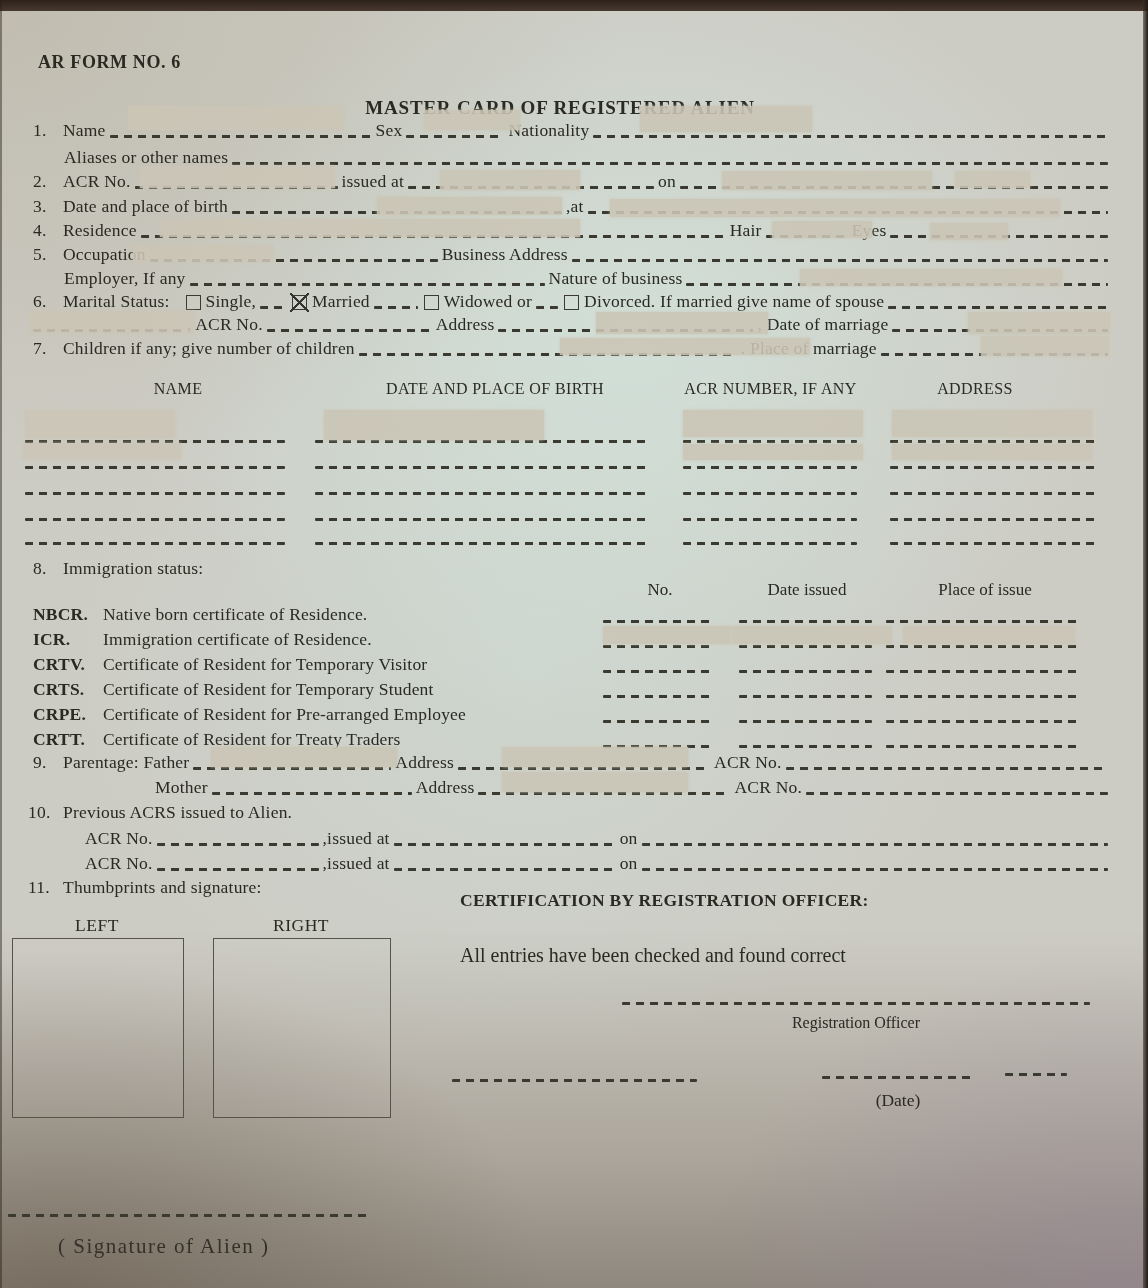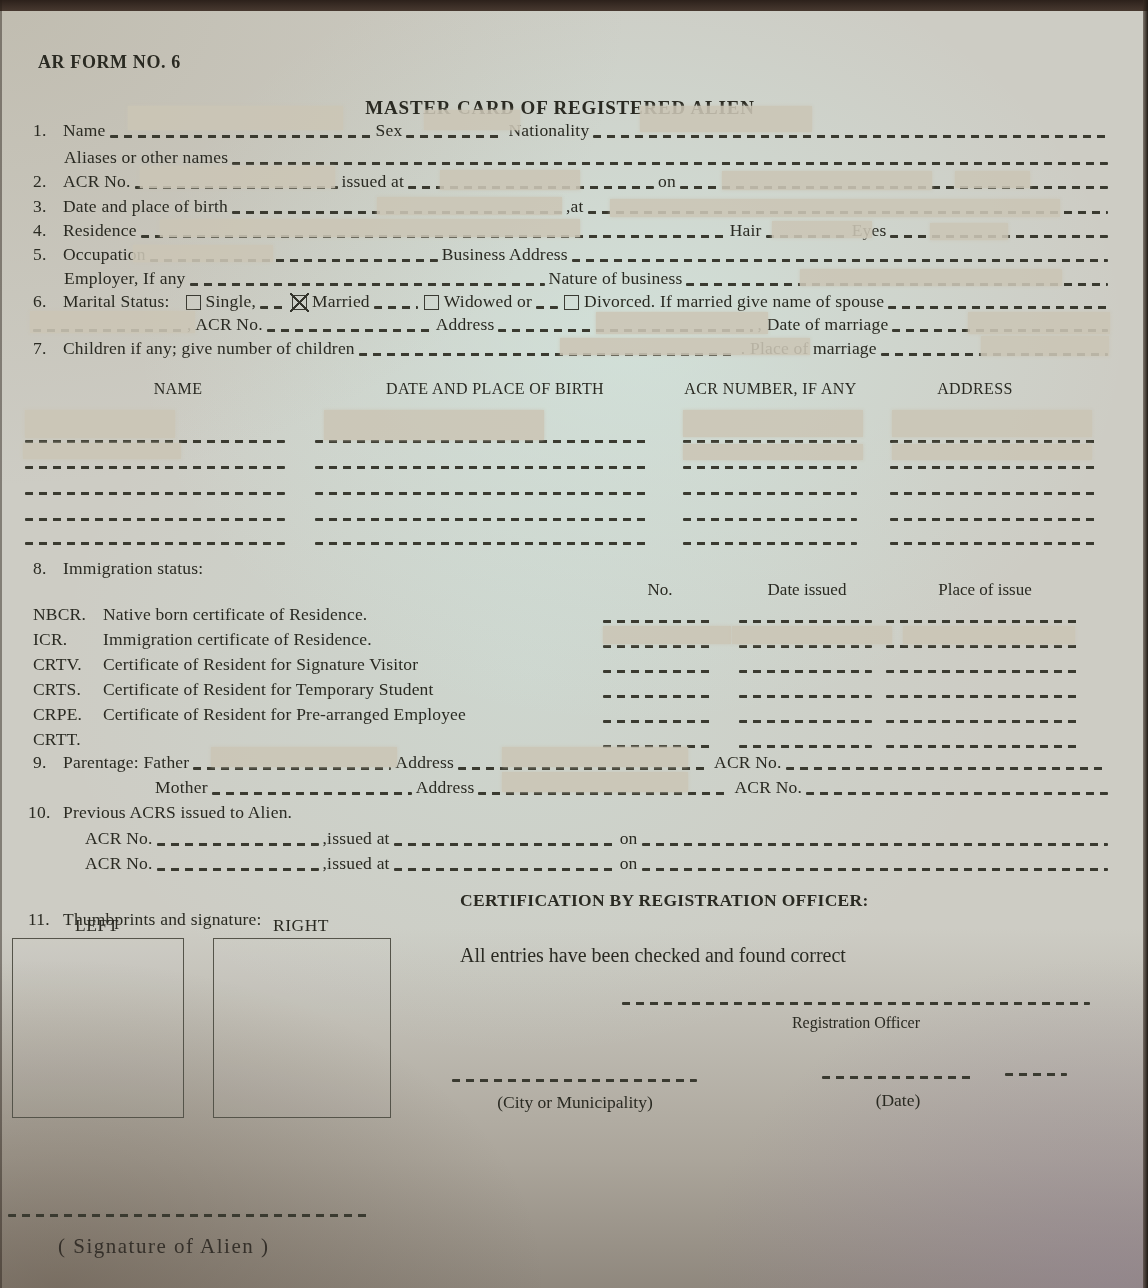--- a/index.html
+++ b/index.html
@@ -29,21 +29,21 @@
   .dline{position:absolute;}
   .cb{flex:0 0 auto;position:relative;width:13px;height:13px;border:1.6px solid #3a3a32;align-self:center;margin:0 5px 0 2px;background:rgba(255,255,255,0.04);}
   .cb.x::before{content:"";position:absolute;inset:-3px;background:
      linear-gradient(to top right, transparent 46%, #34342c 46% 54%, transparent 54%),
      linear-gradient(to top left, transparent 46%, #34342c 46% 54%, transparent 54%);}
   .redact{position:absolute;background:rgba(203,197,181,0.88);box-shadow:0 0 3px rgba(203,197,181,0.9);z-index:3;}
   .hdr{font-size:16px;letter-spacing:.4px;text-align:center;}
   .colhdr{font-size:17px;text-align:center;}
   .formno{font-size:18px;font-weight:bold;letter-spacing:.6px;}
   .title{font-size:19px;font-weight:bold;letter-spacing:.8px;text-align:center;}
-  .code{flex:0 0 70px;font-weight:400;}
+  .code{flex:0 0 70px;font-weight:700;}
   .box{position:absolute;border:1.6px solid #55544a;background:rgba(255,255,255,0.03);}
   .certhead{font-size:17.5px;font-weight:600;letter-spacing:.3px;}
   .sig{font-size:21px;letter-spacing:1.5px;color:#35302a;}
   .ctr{text-align:center;}
 </style>
 </head>
 <body>
 
 <div id="photo">
   <div class="frame-top"></div>
@@ -183,32 +183,33 @@
   <div class="row" style="top:604px;">
     <span class="code">NBCR.</span>
     <span class="lbl">Native born certificate of Residence.</span>
   </div>
   <div class="row" style="top:629px;">
     <span class="code">ICR.</span>
     <span class="lbl">Immigration certificate of Residence.</span>
   </div>
   <div class="row" style="top:654px;">
     <span class="code">CRTV.</span>
-    <span class="lbl">Certificate of Resident for Signature Visitor</span>
+    <span class="lbl">Certificate of Resident for Temporary Visitor</span>
   </div>
   <div class="row" style="top:679px;">
     <span class="code">CRTS.</span>
     <span class="lbl">Certificate of Resident for Temporary Student</span>
   </div>
   <div class="row" style="top:704px;">
     <span class="code">CRPE.</span>
     <span class="lbl">Certificate of Resident for Pre-arranged Employee</span>
   </div>
   <div class="row" style="top:729px;">
     <span class="code">CRTT.</span>
+    <span class="lbl">Certificate of Resident for Treaty Traders</span>
   </div>
 
   <div class="dline" style="left:603px;top:620px;width:110px;"></div>
   <div class="dline" style="left:739px;top:620px;width:133px;"></div>
   <div class="dline" style="left:886px;top:620px;width:194px;"></div>
   <div class="dline" style="left:603px;top:645px;width:110px;"></div>
   <div class="dline" style="left:739px;top:645px;width:133px;"></div>
   <div class="dline" style="left:886px;top:645px;width:194px;"></div>
   <div class="dline" style="left:603px;top:670px;width:110px;"></div>
   <div class="dline" style="left:739px;top:670px;width:133px;"></div>
@@ -257,34 +258,33 @@
   <div class="row" style="top:853px;padding-left:52px;">
     <span class="lbl">ACR No.</span>
     <span class="d" style="width:162px"></span>
     <span class="lbl">,issued at</span>
     <span class="d" style="width:222px"></span>
     <span class="lbl">on</span>
     <span class="dfill"></span>
   </div>
 
   <div class="row" style="top:877px;left:28px;">
-    <span class="num" style="flex-basis:35px;margin-top:32px;">11.</span>
+    <span class="num" style="flex-basis:35px;">11.</span>
     <span class="lbl">Thumbprints and signature:</span>
   </div>
   <div class="t ctr" style="left:47px;width:100px;top:915px;font-size:17.5px;letter-spacing:.5px;">LEFT</div>
   <div class="t ctr" style="left:251px;width:100px;top:915px;font-size:17.5px;letter-spacing:.5px;">RIGHT</div>
   <div class="box" style="left:12px;top:938px;width:170px;height:178px;"></div>
   <div class="box" style="left:213px;top:938px;width:176px;height:178px;"></div>
 
   <div class="t certhead" style="left:460px;top:890px;">CERTIFICATION BY REGISTRATION OFFICER:</div>
   <div class="t" style="left:460px;top:944px;font-size:20px;">All entries have been checked and found correct</div>
   <div class="dline" style="left:622px;top:1002px;width:468px;"></div>
   <div class="t ctr" style="left:622px;width:468px;top:1014px;font-size:16px;">Registration Officer</div>
   <div class="dline" style="left:452px;top:1079px;width:245px;"></div>
-  <div class="t ctr" style="left:430px;width:290px;top:1092px;font-size:17.5px;">(City or Municipality)</div>
   <div class="dline" style="left:822px;top:1076px;width:152px;"></div>
   <div class="dline" style="left:1005px;top:1073px;width:62px;"></div>
   <div class="t ctr" style="left:822px;width:152px;top:1090px;font-size:17.5px;">(Date)</div>
 
   <div class="dline" style="left:8px;top:1214px;width:362px;"></div>
   <div class="t sig" style="left:58px;top:1234px;">( Signature of Alien )</div>
 
   <div class="redact" style="left:128px;top:106px;width:215px;height:24px;"></div>
   <div class="redact" style="left:424px;top:110px;width:96px;height:20px;"></div>
   <div class="redact" style="left:640px;top:106px;width:172px;height:26px;"></div>

